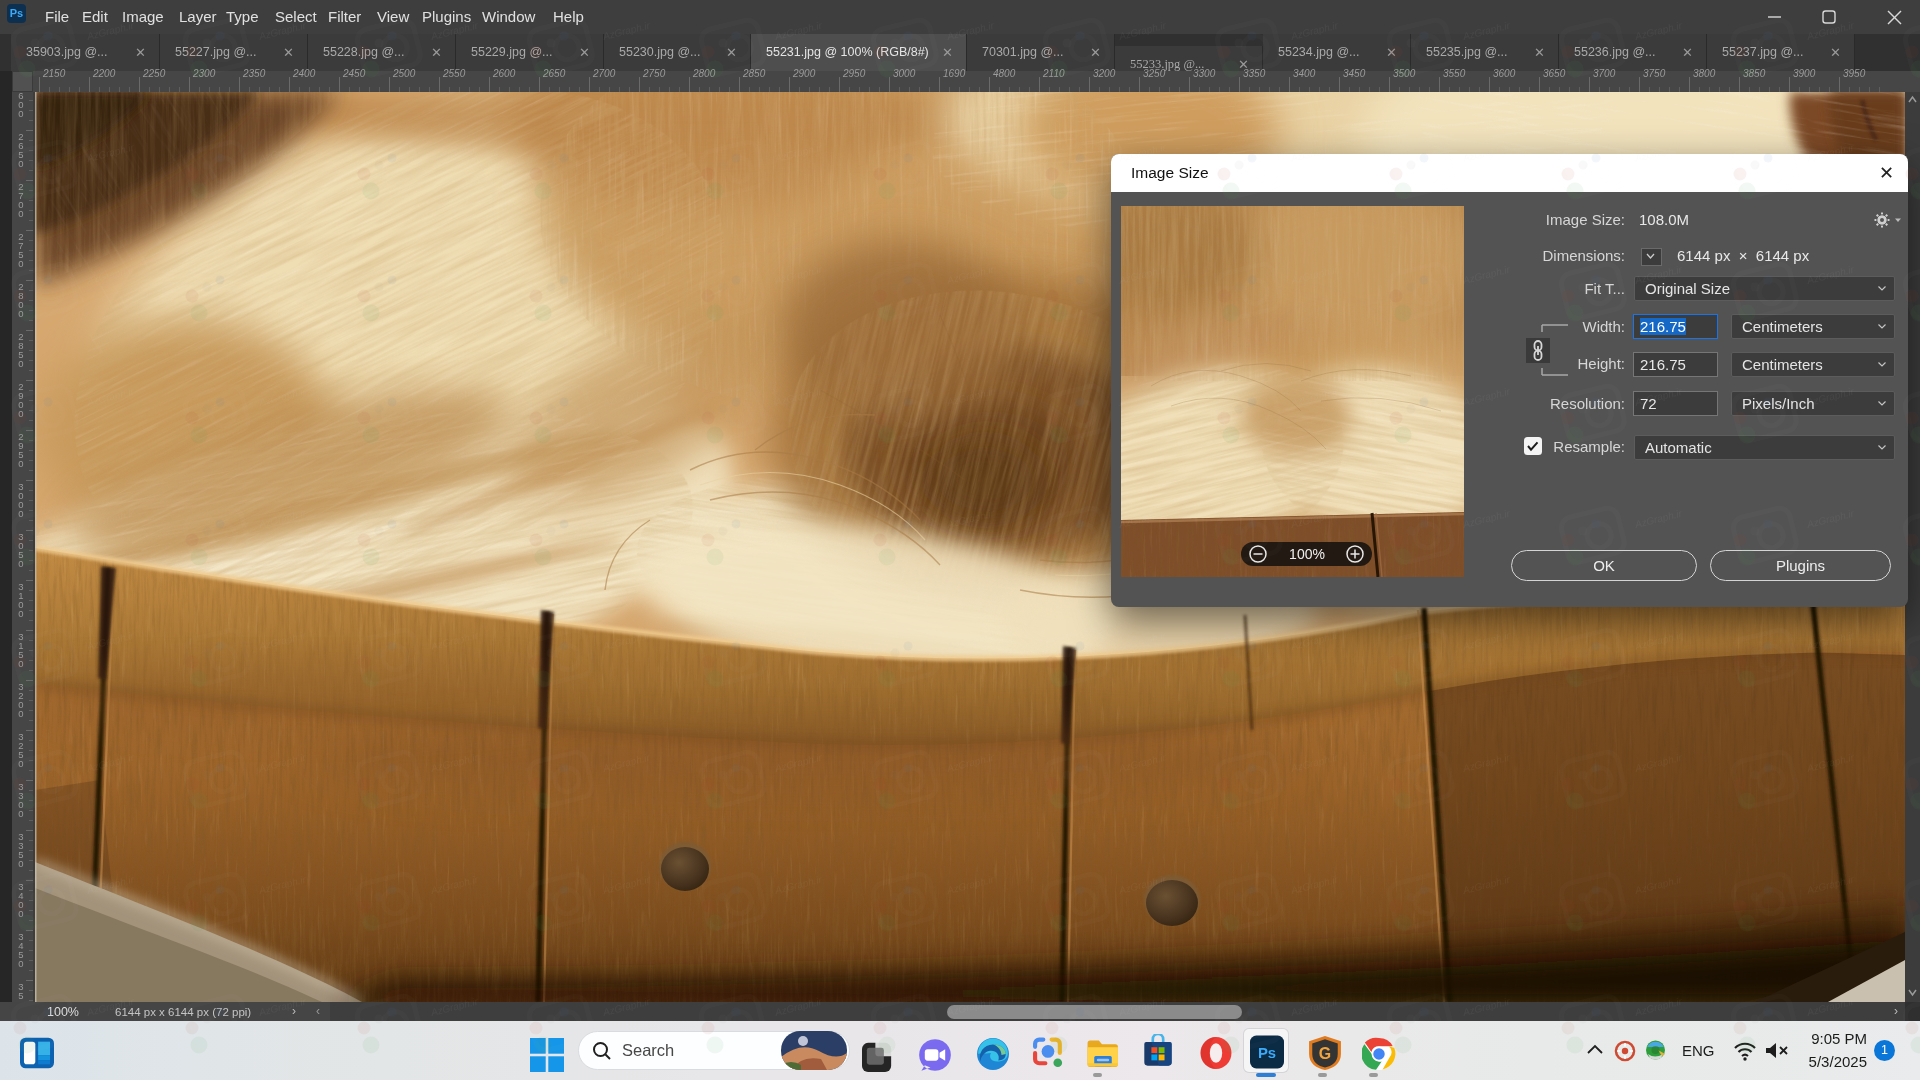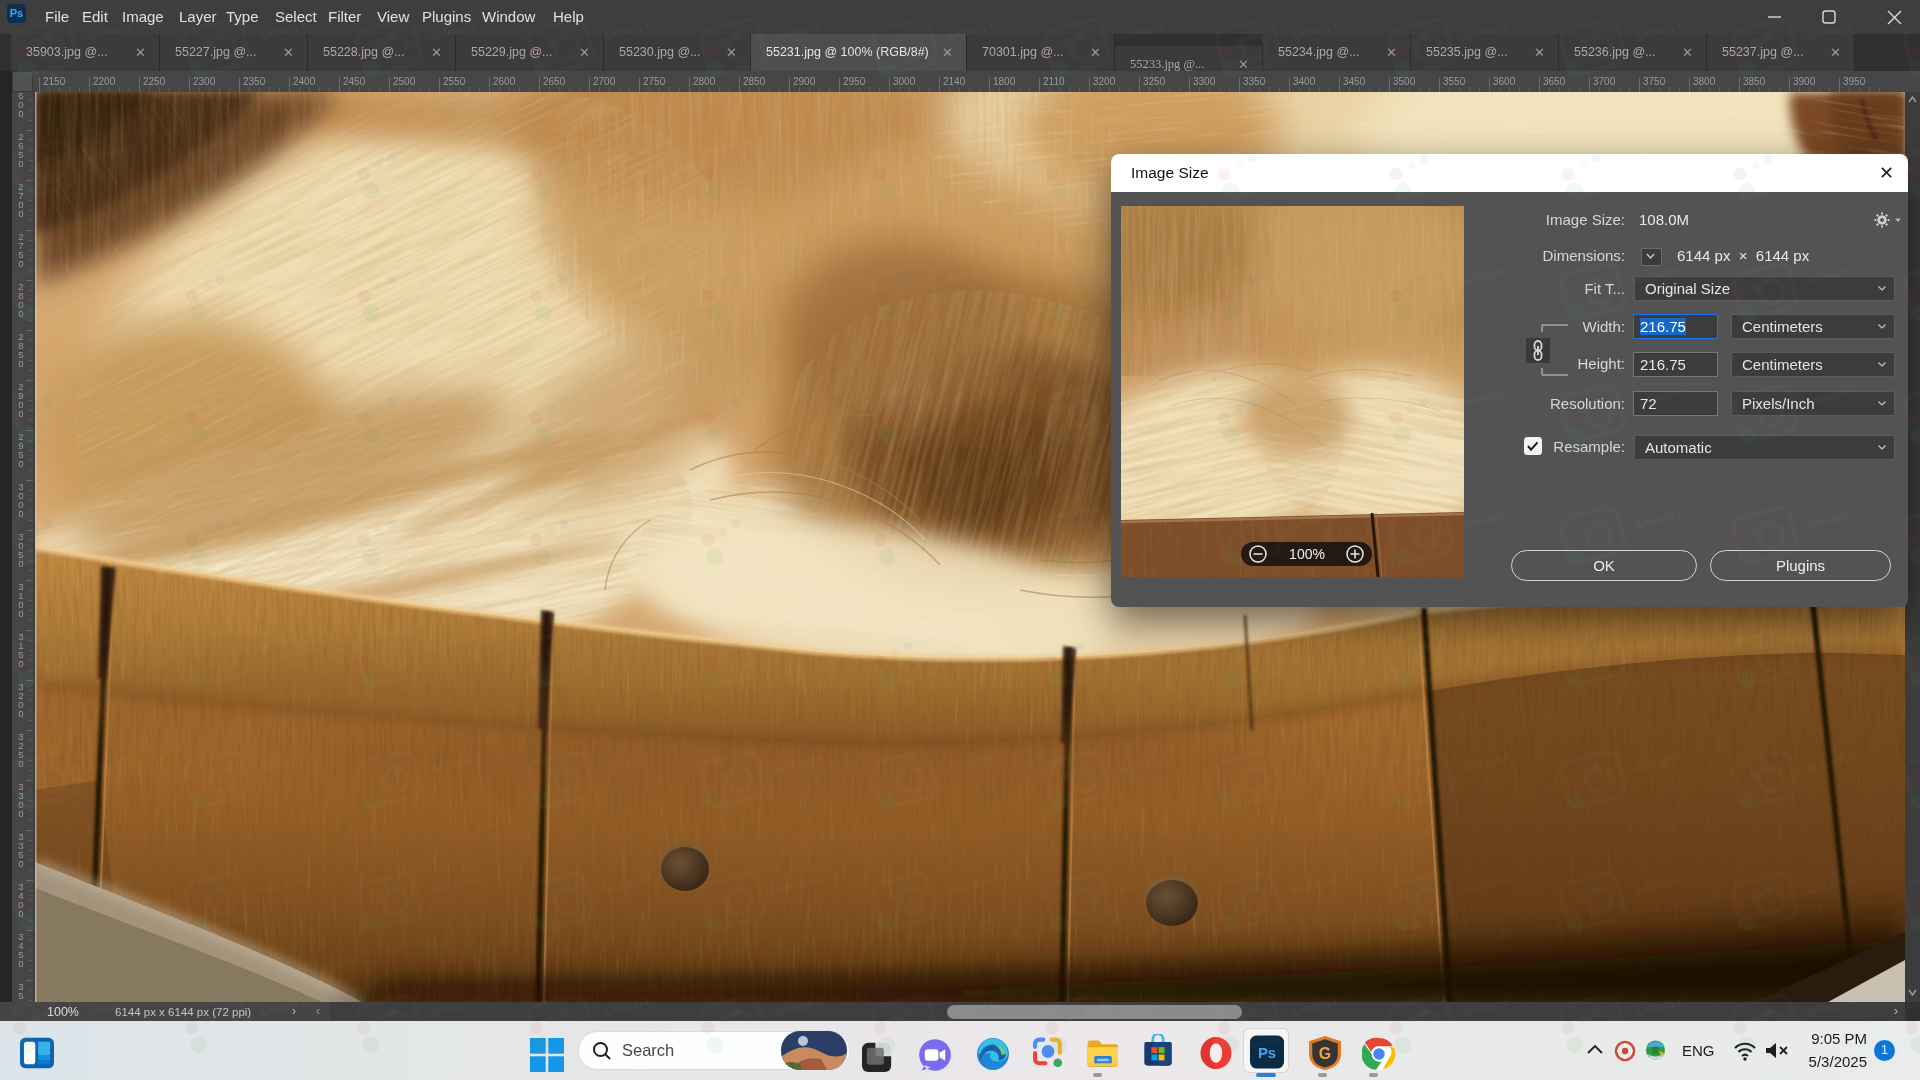--- a/index.html
+++ b/index.html
@@ -13,21 +13,21 @@
   
   #tabbar{left:0;top:34px;width:1920px;height:37px;background:#303030;}
   .tab{top:0;height:37px;background:#3b3b3b;border-right:1px solid #2a2a2a;color:#a9a9a9;
     font-size:12.5px;line-height:37px;}
   .tab .tx{position:absolute;left:15px;top:0;}
   .tab .cl{position:absolute;right:13px;top:0;font-size:13px;color:#9a9a9a;}
   .tab.active{background:#4e4e4e;color:#e4e4e4;}
   
   #hruler{left:0;top:71px;width:1920px;height:21px;background:#464646;}
   #corner{left:12px;top:71px;width:21px;height:21px;background:#515151;border:1px solid #3a3a3a;box-sizing:border-box;}
-  .rnum{position:absolute;top:76px;color:#9b9b9b;font-size:10px;}
+  .rnum{position:absolute;top:68px;color:#9b9b9b;font-size:10px;font-style:italic;}
   #vruler{left:12px;top:92px;width:21px;height:910px;background:#464646;}
   #leftstrip{left:0;top:71px;width:12px;height:931px;background:#262626;}
   .vnum{position:absolute;left:3px;color:#9b9b9b;font-size:9.5px;line-height:9px;text-align:center;width:12px;}
   
   #vscroll{left:1905px;top:92px;width:15px;height:910px;background:#3c3c3c;}
   #statusbar{left:0;top:1002px;width:1920px;height:20px;background:#454545;color:#ddd;}
   #hscrolltrack{left:330px;top:1002px;width:1575px;height:20px;background:#3e3e3e;}
   #hscrollthumb{left:947px;top:1005px;width:295px;height:14px;background:#8b8b8b;border-radius:7px;}
   
   #dialog{left:1111px;top:154px;width:797px;height:453px;border-radius:8px;
@@ -225,27 +225,27 @@
 <div class="abs" style="left:849px;top:87px;width:1px;height:5px;background:#5e5e5e;"></div>
 <div class="abs" style="left:859px;top:87px;width:1px;height:5px;background:#5e5e5e;"></div>
 <div class="abs" style="left:869px;top:87px;width:1px;height:5px;background:#5e5e5e;"></div>
 <div class="abs" style="left:879px;top:87px;width:1px;height:5px;background:#5e5e5e;"></div>
 <div class="rnum" style="left:893px;">3000</div>
 <div class="abs" style="left:889px;top:77px;width:1px;height:15px;background:#6a6a6a;"></div>
 <div class="abs" style="left:899px;top:87px;width:1px;height:5px;background:#5e5e5e;"></div>
 <div class="abs" style="left:909px;top:87px;width:1px;height:5px;background:#5e5e5e;"></div>
 <div class="abs" style="left:919px;top:87px;width:1px;height:5px;background:#5e5e5e;"></div>
 <div class="abs" style="left:929px;top:87px;width:1px;height:5px;background:#5e5e5e;"></div>
-<div class="rnum" style="left:943px;">2140</div>
+<div class="rnum" style="left:943px;">1690</div>
 <div class="abs" style="left:939px;top:77px;width:1px;height:15px;background:#6a6a6a;"></div>
 <div class="abs" style="left:949px;top:87px;width:1px;height:5px;background:#5e5e5e;"></div>
 <div class="abs" style="left:959px;top:87px;width:1px;height:5px;background:#5e5e5e;"></div>
 <div class="abs" style="left:969px;top:87px;width:1px;height:5px;background:#5e5e5e;"></div>
 <div class="abs" style="left:979px;top:87px;width:1px;height:5px;background:#5e5e5e;"></div>
-<div class="rnum" style="left:993px;">1800</div>
+<div class="rnum" style="left:993px;">4800</div>
 <div class="abs" style="left:989px;top:77px;width:1px;height:15px;background:#6a6a6a;"></div>
 <div class="abs" style="left:999px;top:87px;width:1px;height:5px;background:#5e5e5e;"></div>
 <div class="abs" style="left:1009px;top:87px;width:1px;height:5px;background:#5e5e5e;"></div>
 <div class="abs" style="left:1019px;top:87px;width:1px;height:5px;background:#5e5e5e;"></div>
 <div class="abs" style="left:1029px;top:87px;width:1px;height:5px;background:#5e5e5e;"></div>
 <div class="rnum" style="left:1043px;">2110</div>
 <div class="abs" style="left:1039px;top:77px;width:1px;height:15px;background:#6a6a6a;"></div>
 <div class="abs" style="left:1049px;top:87px;width:1px;height:5px;background:#5e5e5e;"></div>
 <div class="abs" style="left:1059px;top:87px;width:1px;height:5px;background:#5e5e5e;"></div>
 <div class="abs" style="left:1069px;top:87px;width:1px;height:5px;background:#5e5e5e;"></div>

